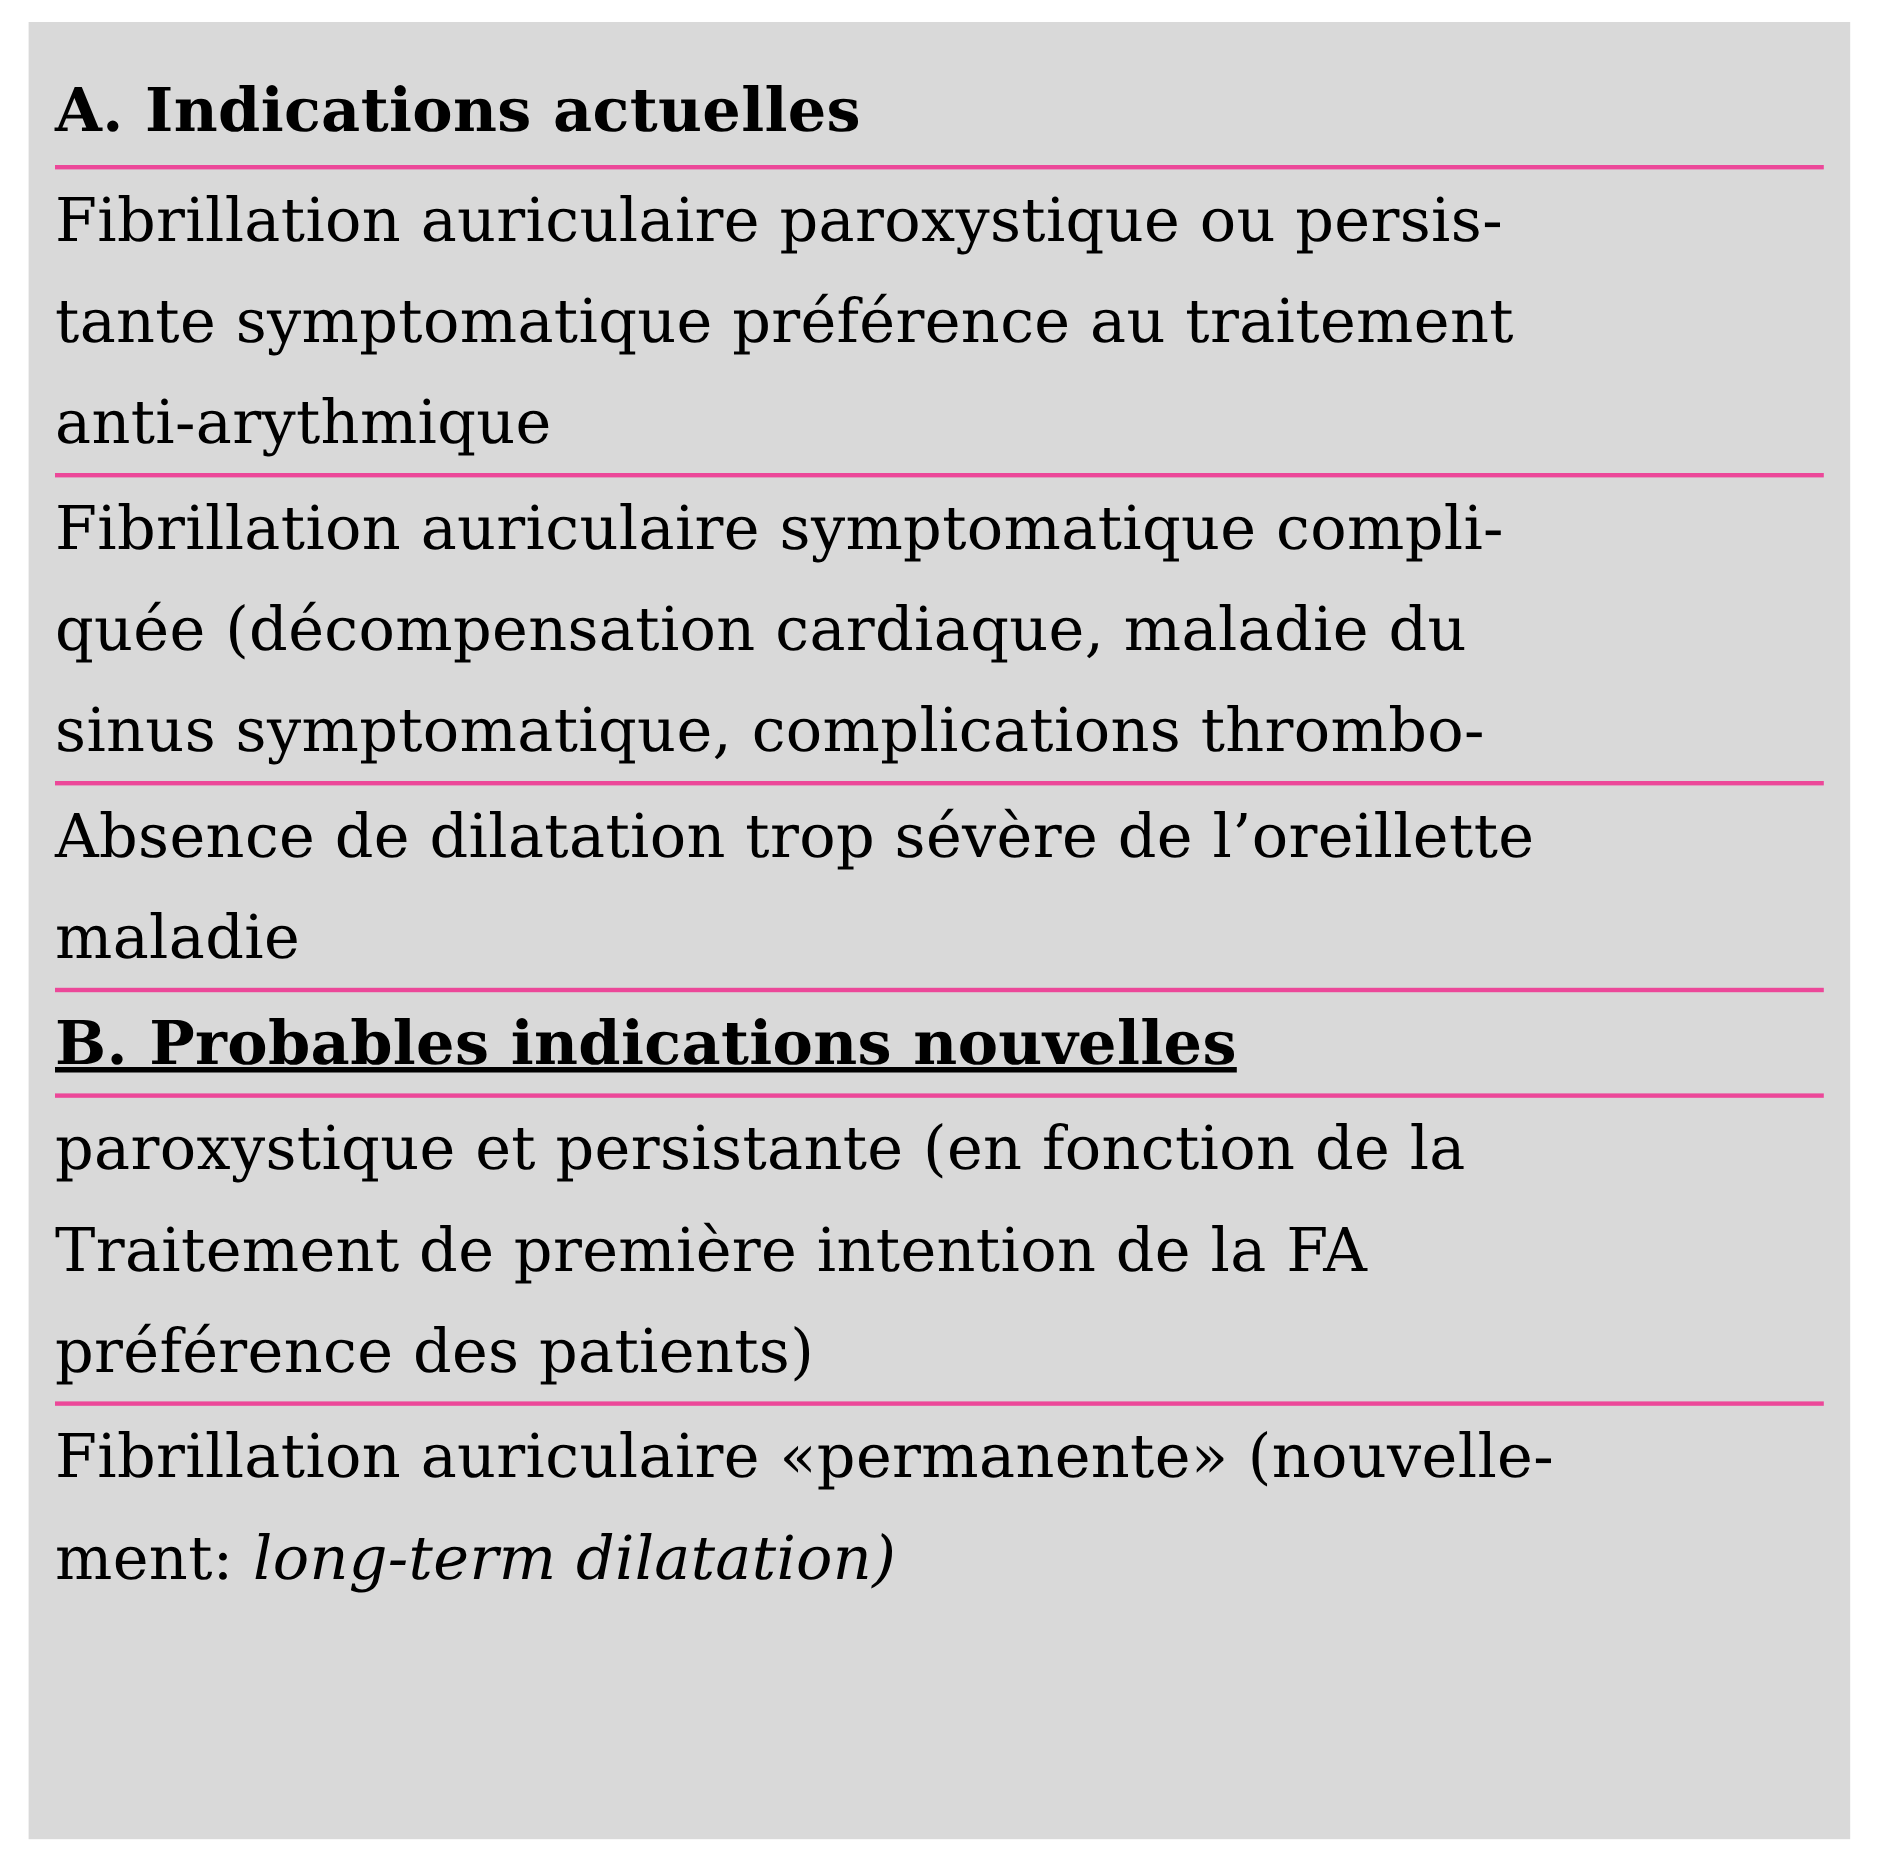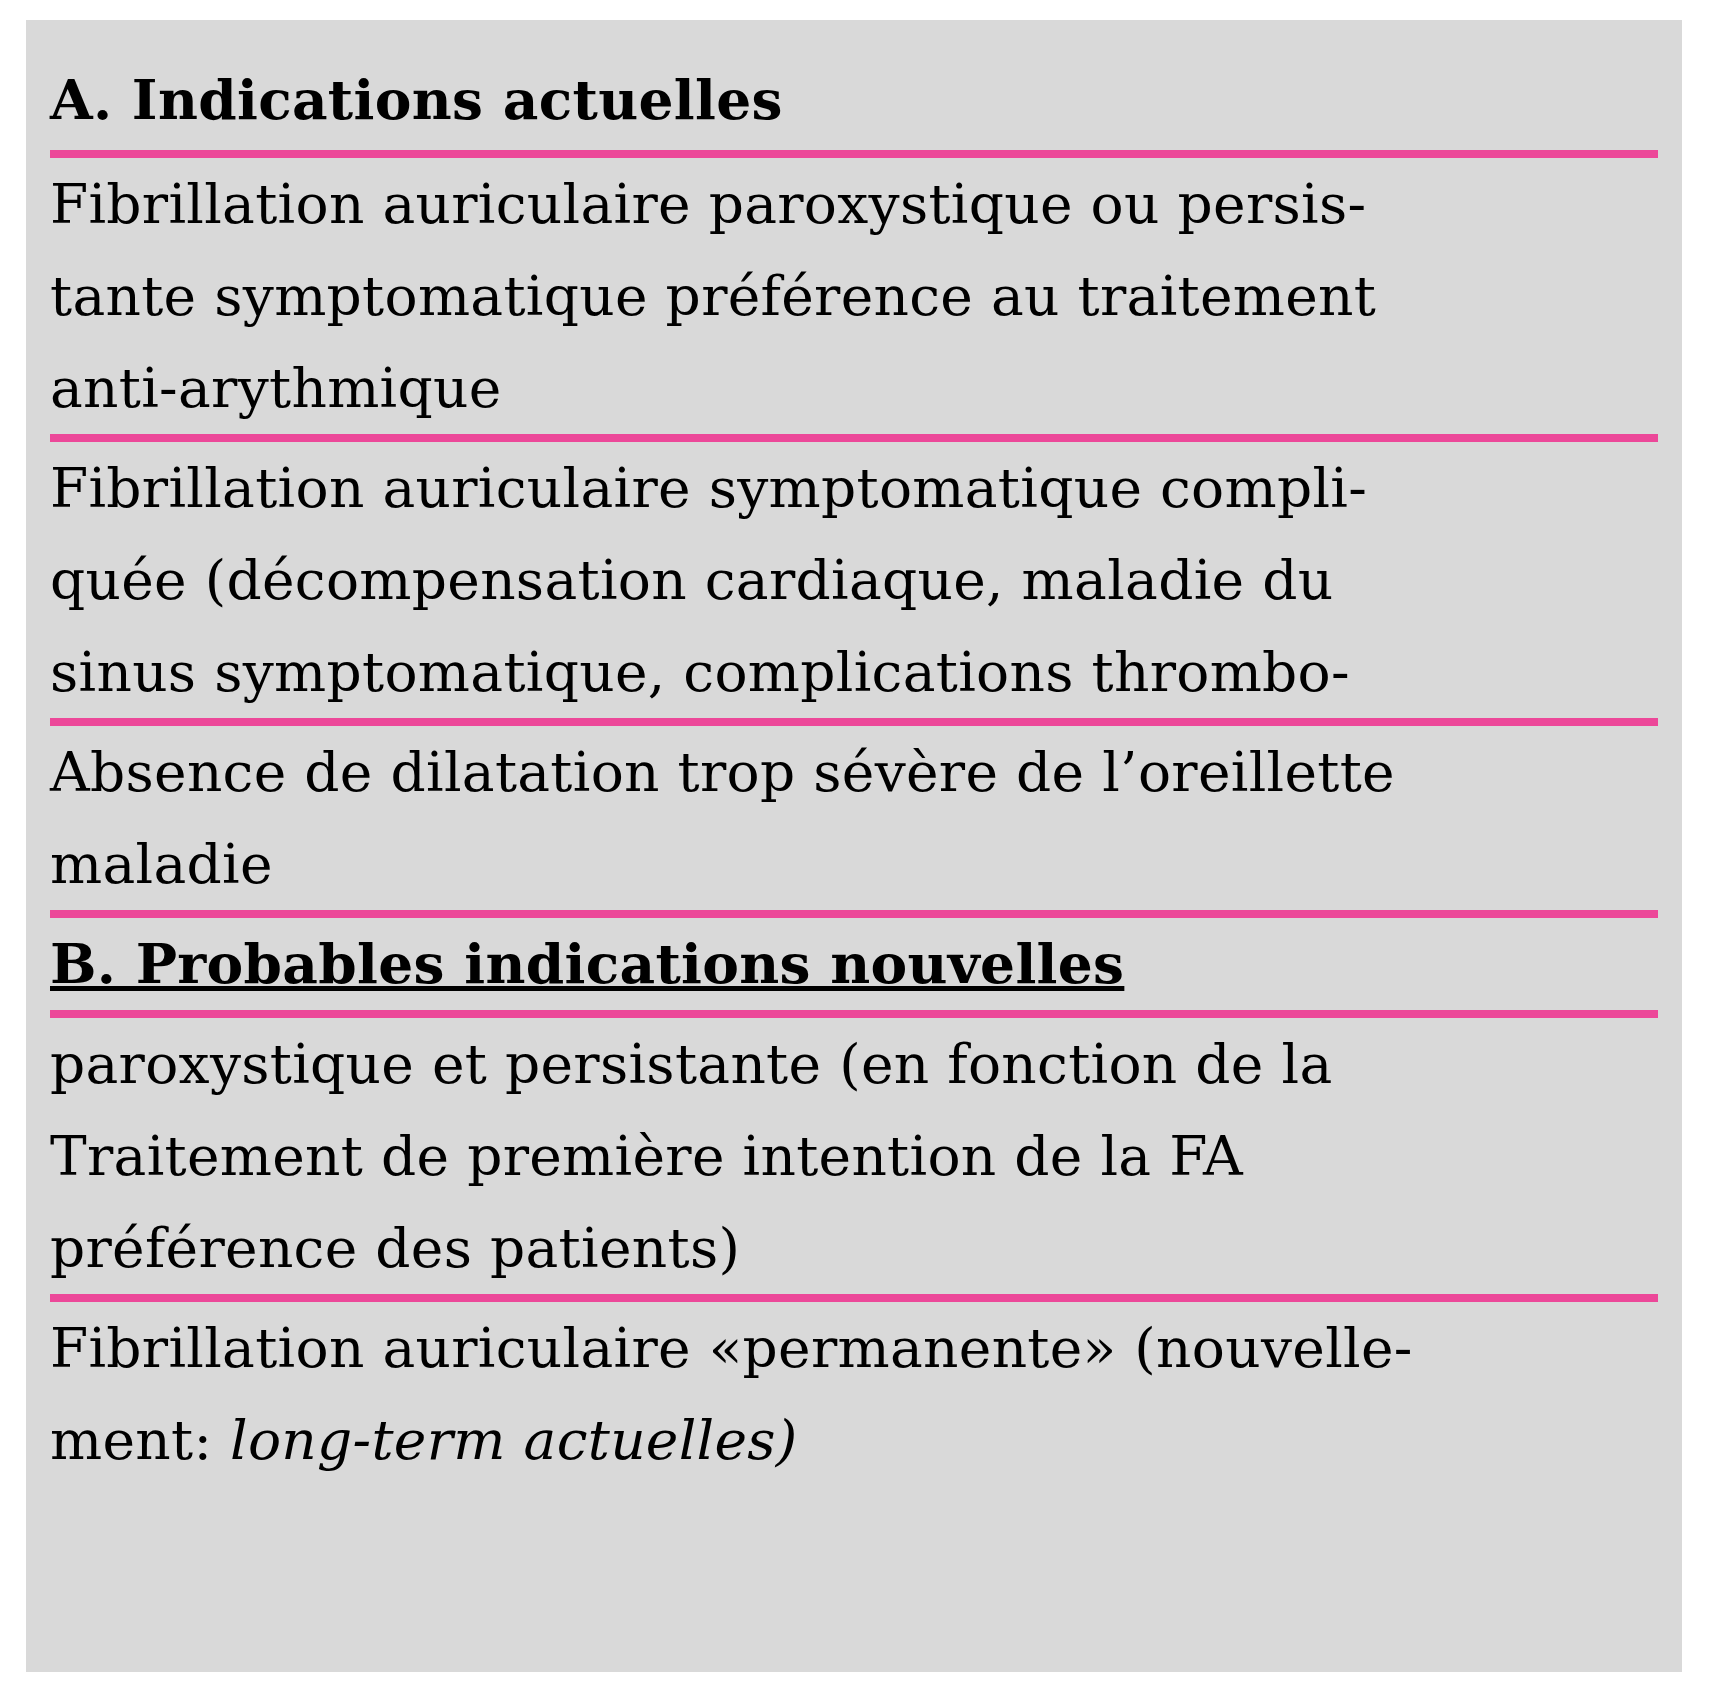--- a/index.html
+++ b/index.html
@@ -7,21 +7,21 @@
   .box {
     position:absolute; left:26px; top:20px; width:1656px; height:1652px;
     background:#d9d9d9;
   }
   .inner { position:absolute; left:24px; right:24px; top:0; }
   .row {
     font-family: "DejaVu Serif", "Liberation Serif", serif;
     color:#000;
     font-size:55px;
     line-height:92px;
-    border-bottom:8px solid #ec4899;
+    border-bottom:4px solid #ec4899;
     letter-spacing:0.3px;
   }
   .row.last { border-bottom:none; }
   .head { font-weight:bold; padding-top:30px; line-height:100px; }
   .head2 { font-weight:bold;text-decoration:underline; }
   .line { display:block; white-space:nowrap; }
   .it { font-style:italic; }
 </style>
 </head>
 <body>
@@ -48,16 +48,16 @@
     <div class="row head2">
       <span class="line">B. Probables indications nouvelles</span>
     </div>
     <div class="row">
       <span class="line">paroxystique et persistante (en fonction de la</span>
       <span class="line">Traitement de première intention de la FA</span>
       <span class="line">préférence des patients)</span>
     </div>
     <div class="row last">
       <span class="line">Fibrillation auriculaire «permanente» (nouvelle-</span>
-      <span class="line"><span>ment: </span><span class="it">long-term actuelles)</span></span>
+      <span class="line"><span>ment: </span><span class="it">long-term dilatation)</span></span>
     </div>
   </div>
 </div>
 
 </body></html>

